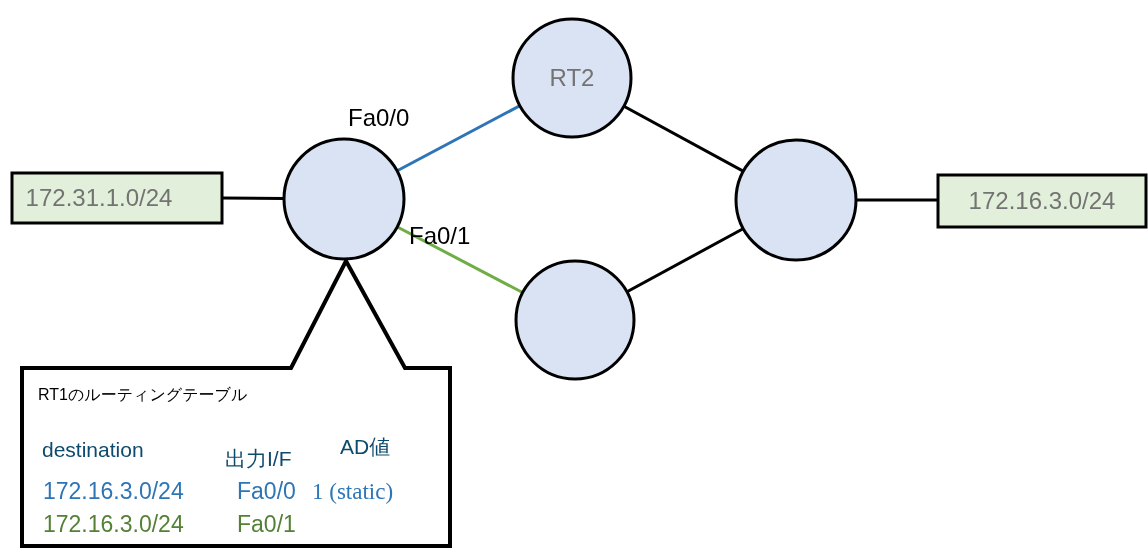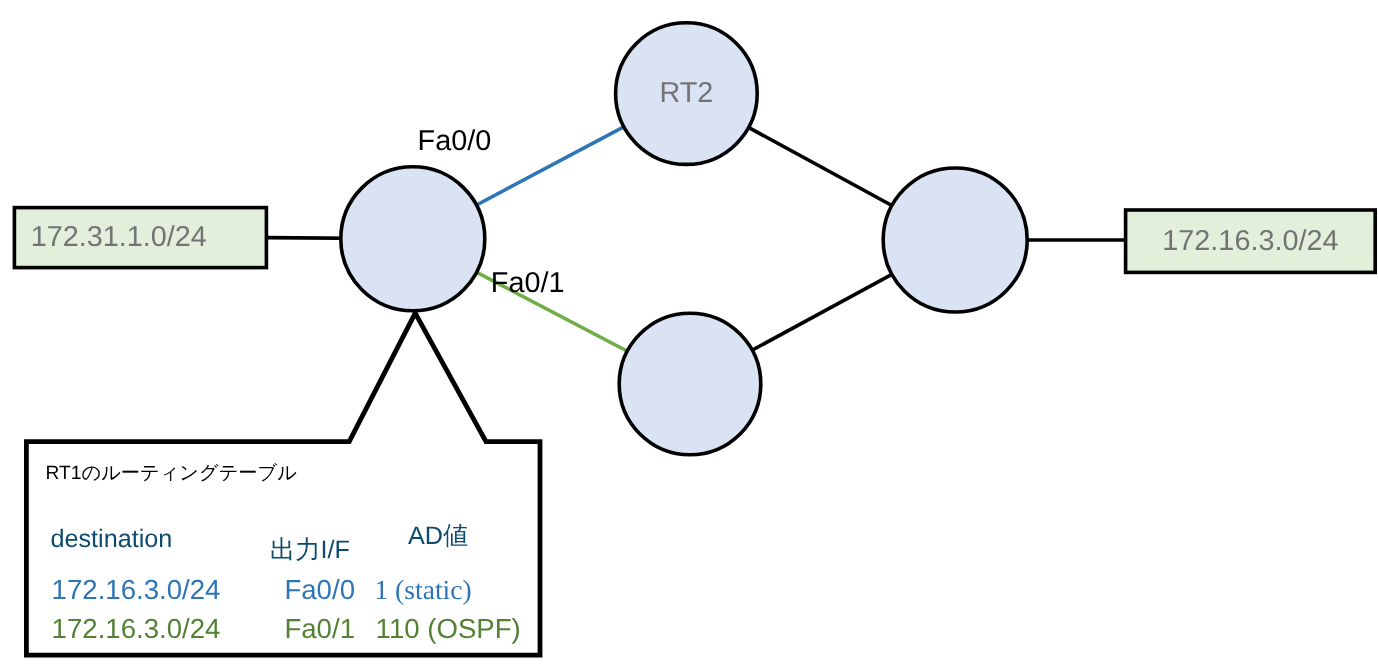--- a/index.html
+++ b/index.html
@@ -54,15 +54,14 @@
   <div class="abs rt-header" style="left:42px;top:438px;">destination</div>
   <div class="abs rt-header" style="left:225px;top:435px;margin-top:12px;">出力I/F</div>
   <div class="abs rt-header" style="left:340px;top:435px;">AD値</div>
 
   <div class="abs rt-cell route-static" style="left:43px;top:479px;">172.16.3.0/24</div>
   <div class="abs rt-cell route-static" style="left:237px;top:479px;">Fa0/0</div>
   <div class="abs rt-cell route-static" style="left:312px;top:479px;font-family:Liberation Serif, serif;">1 (static)</div>
 
   <div class="abs rt-cell route-ospf" style="left:43px;top:512px;">172.16.3.0/24</div>
   <div class="abs rt-cell route-ospf" style="left:237px;top:512px;">Fa0/1</div>
-  <div class="abs rt-cell route-ospf" style="left:313px;top:512px;">110 (OSPF)</div>
 
 </div>
 
 </body></html>

